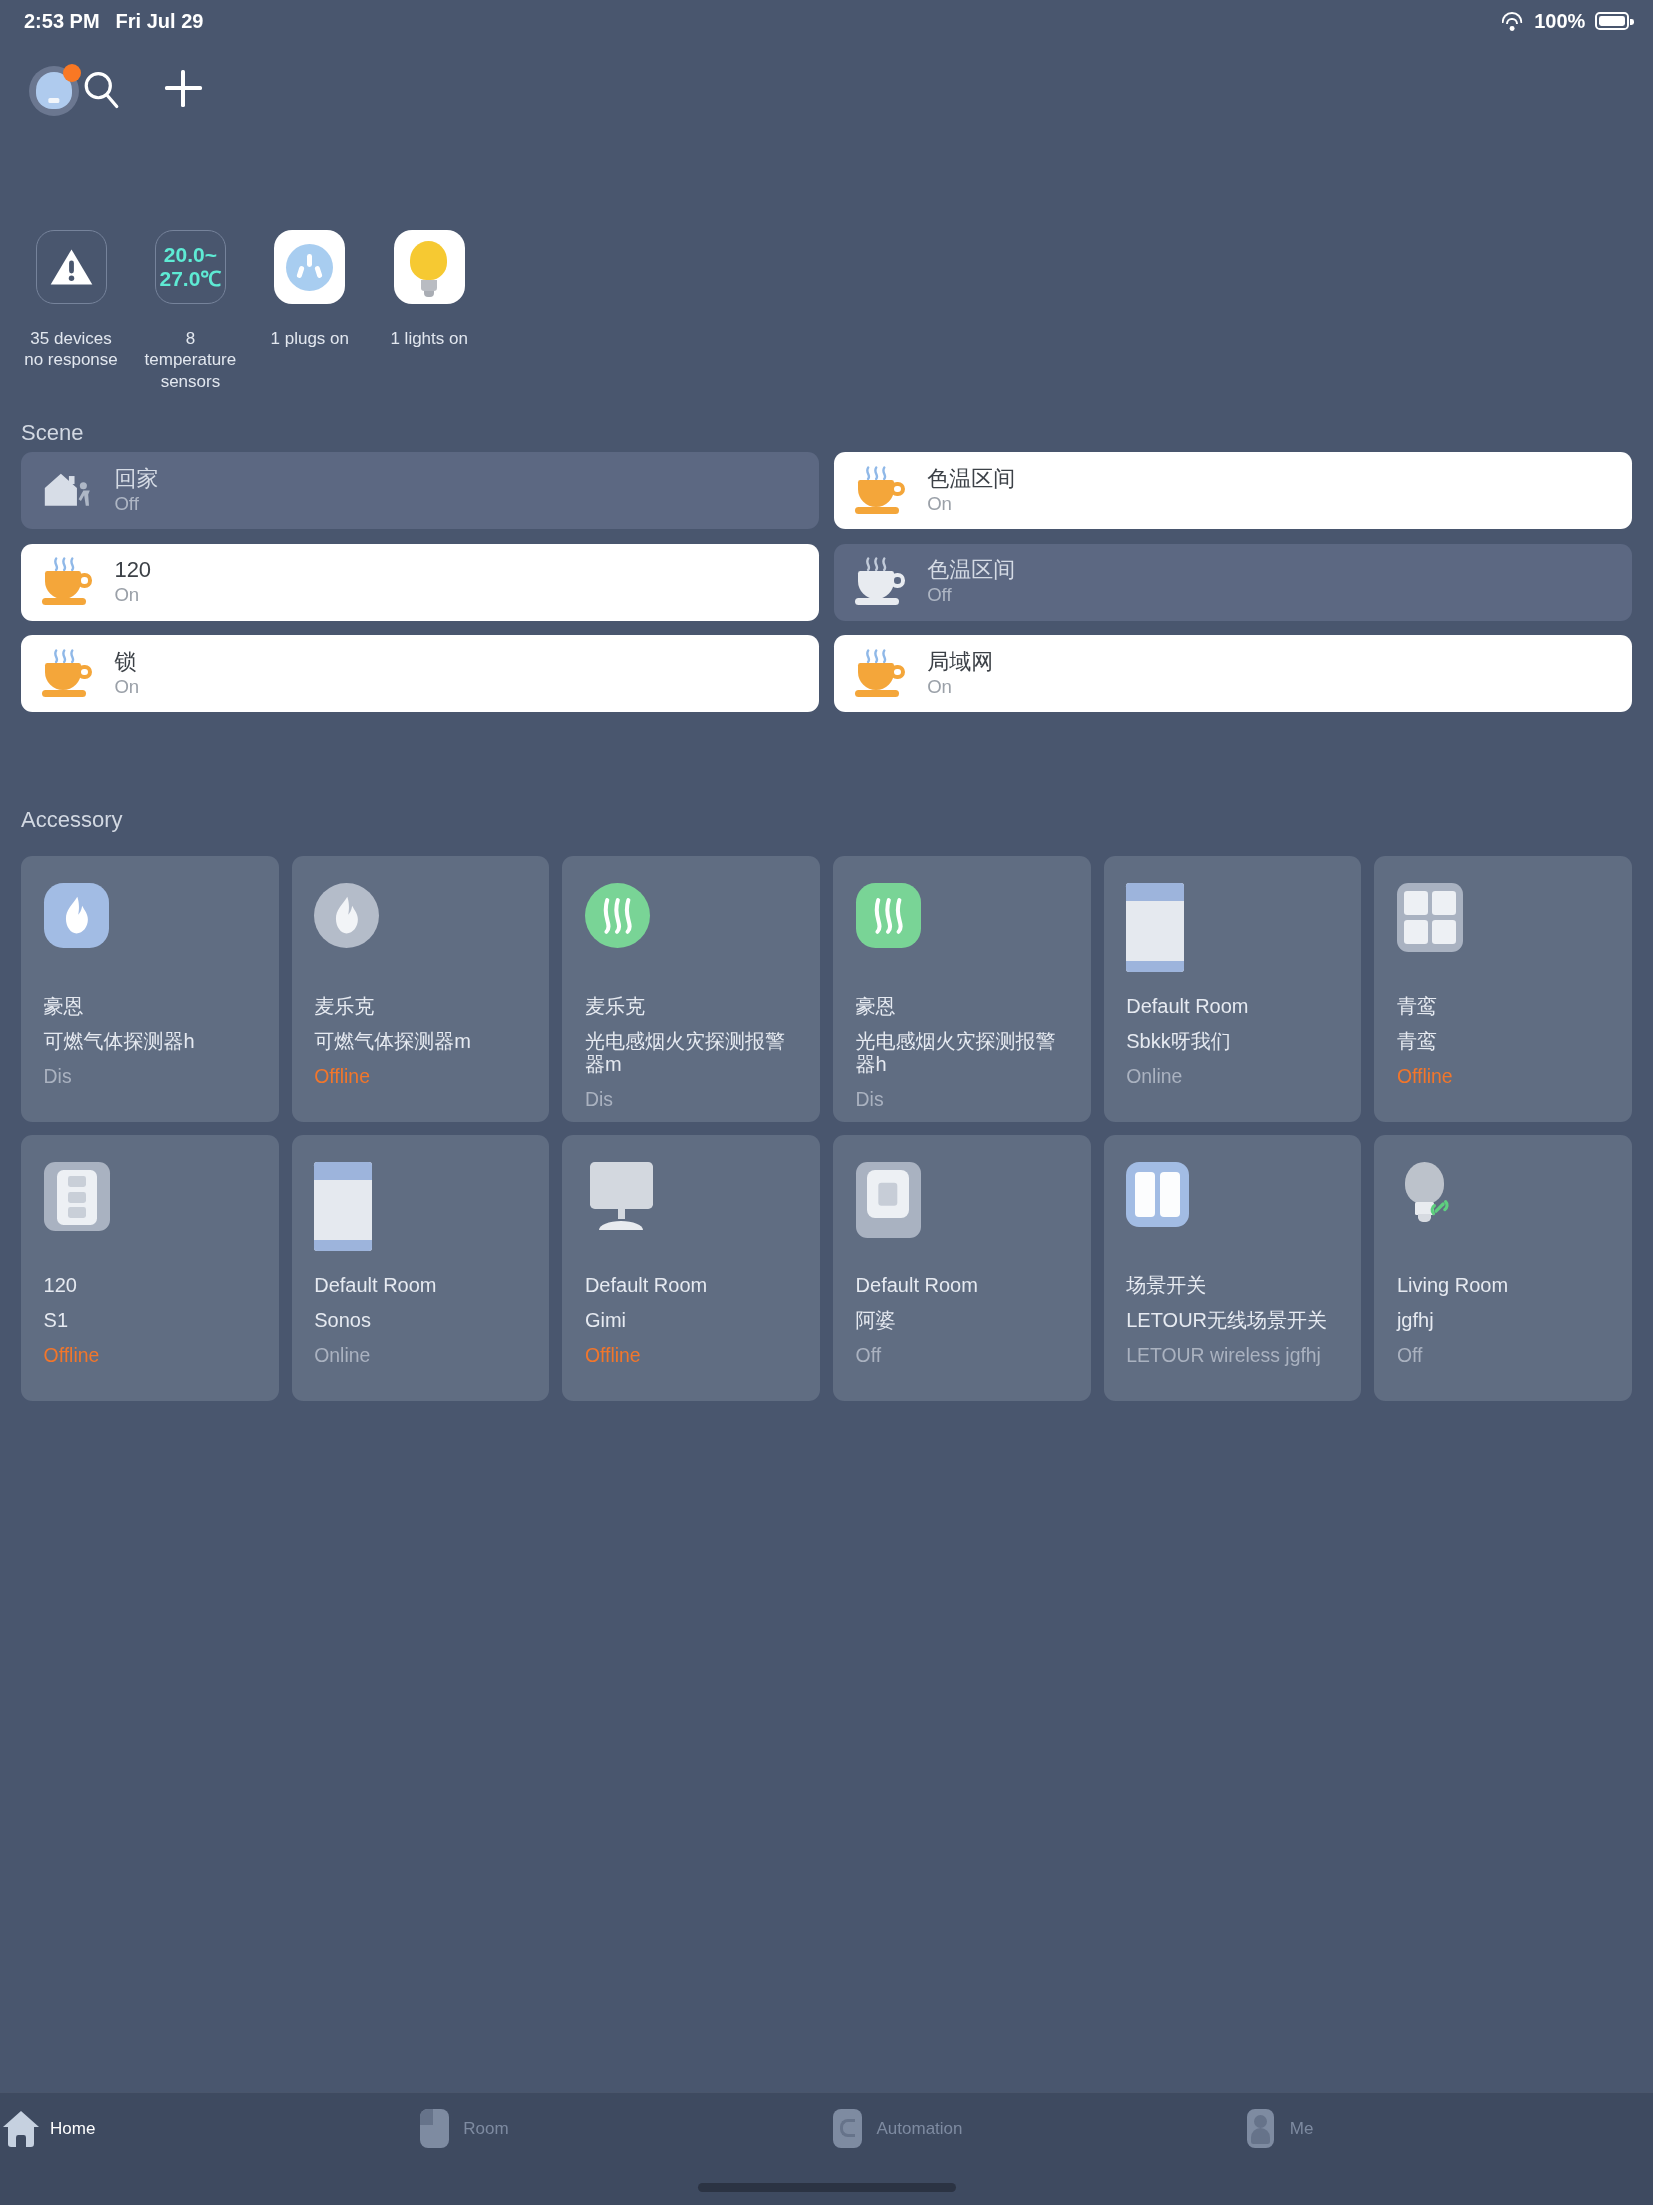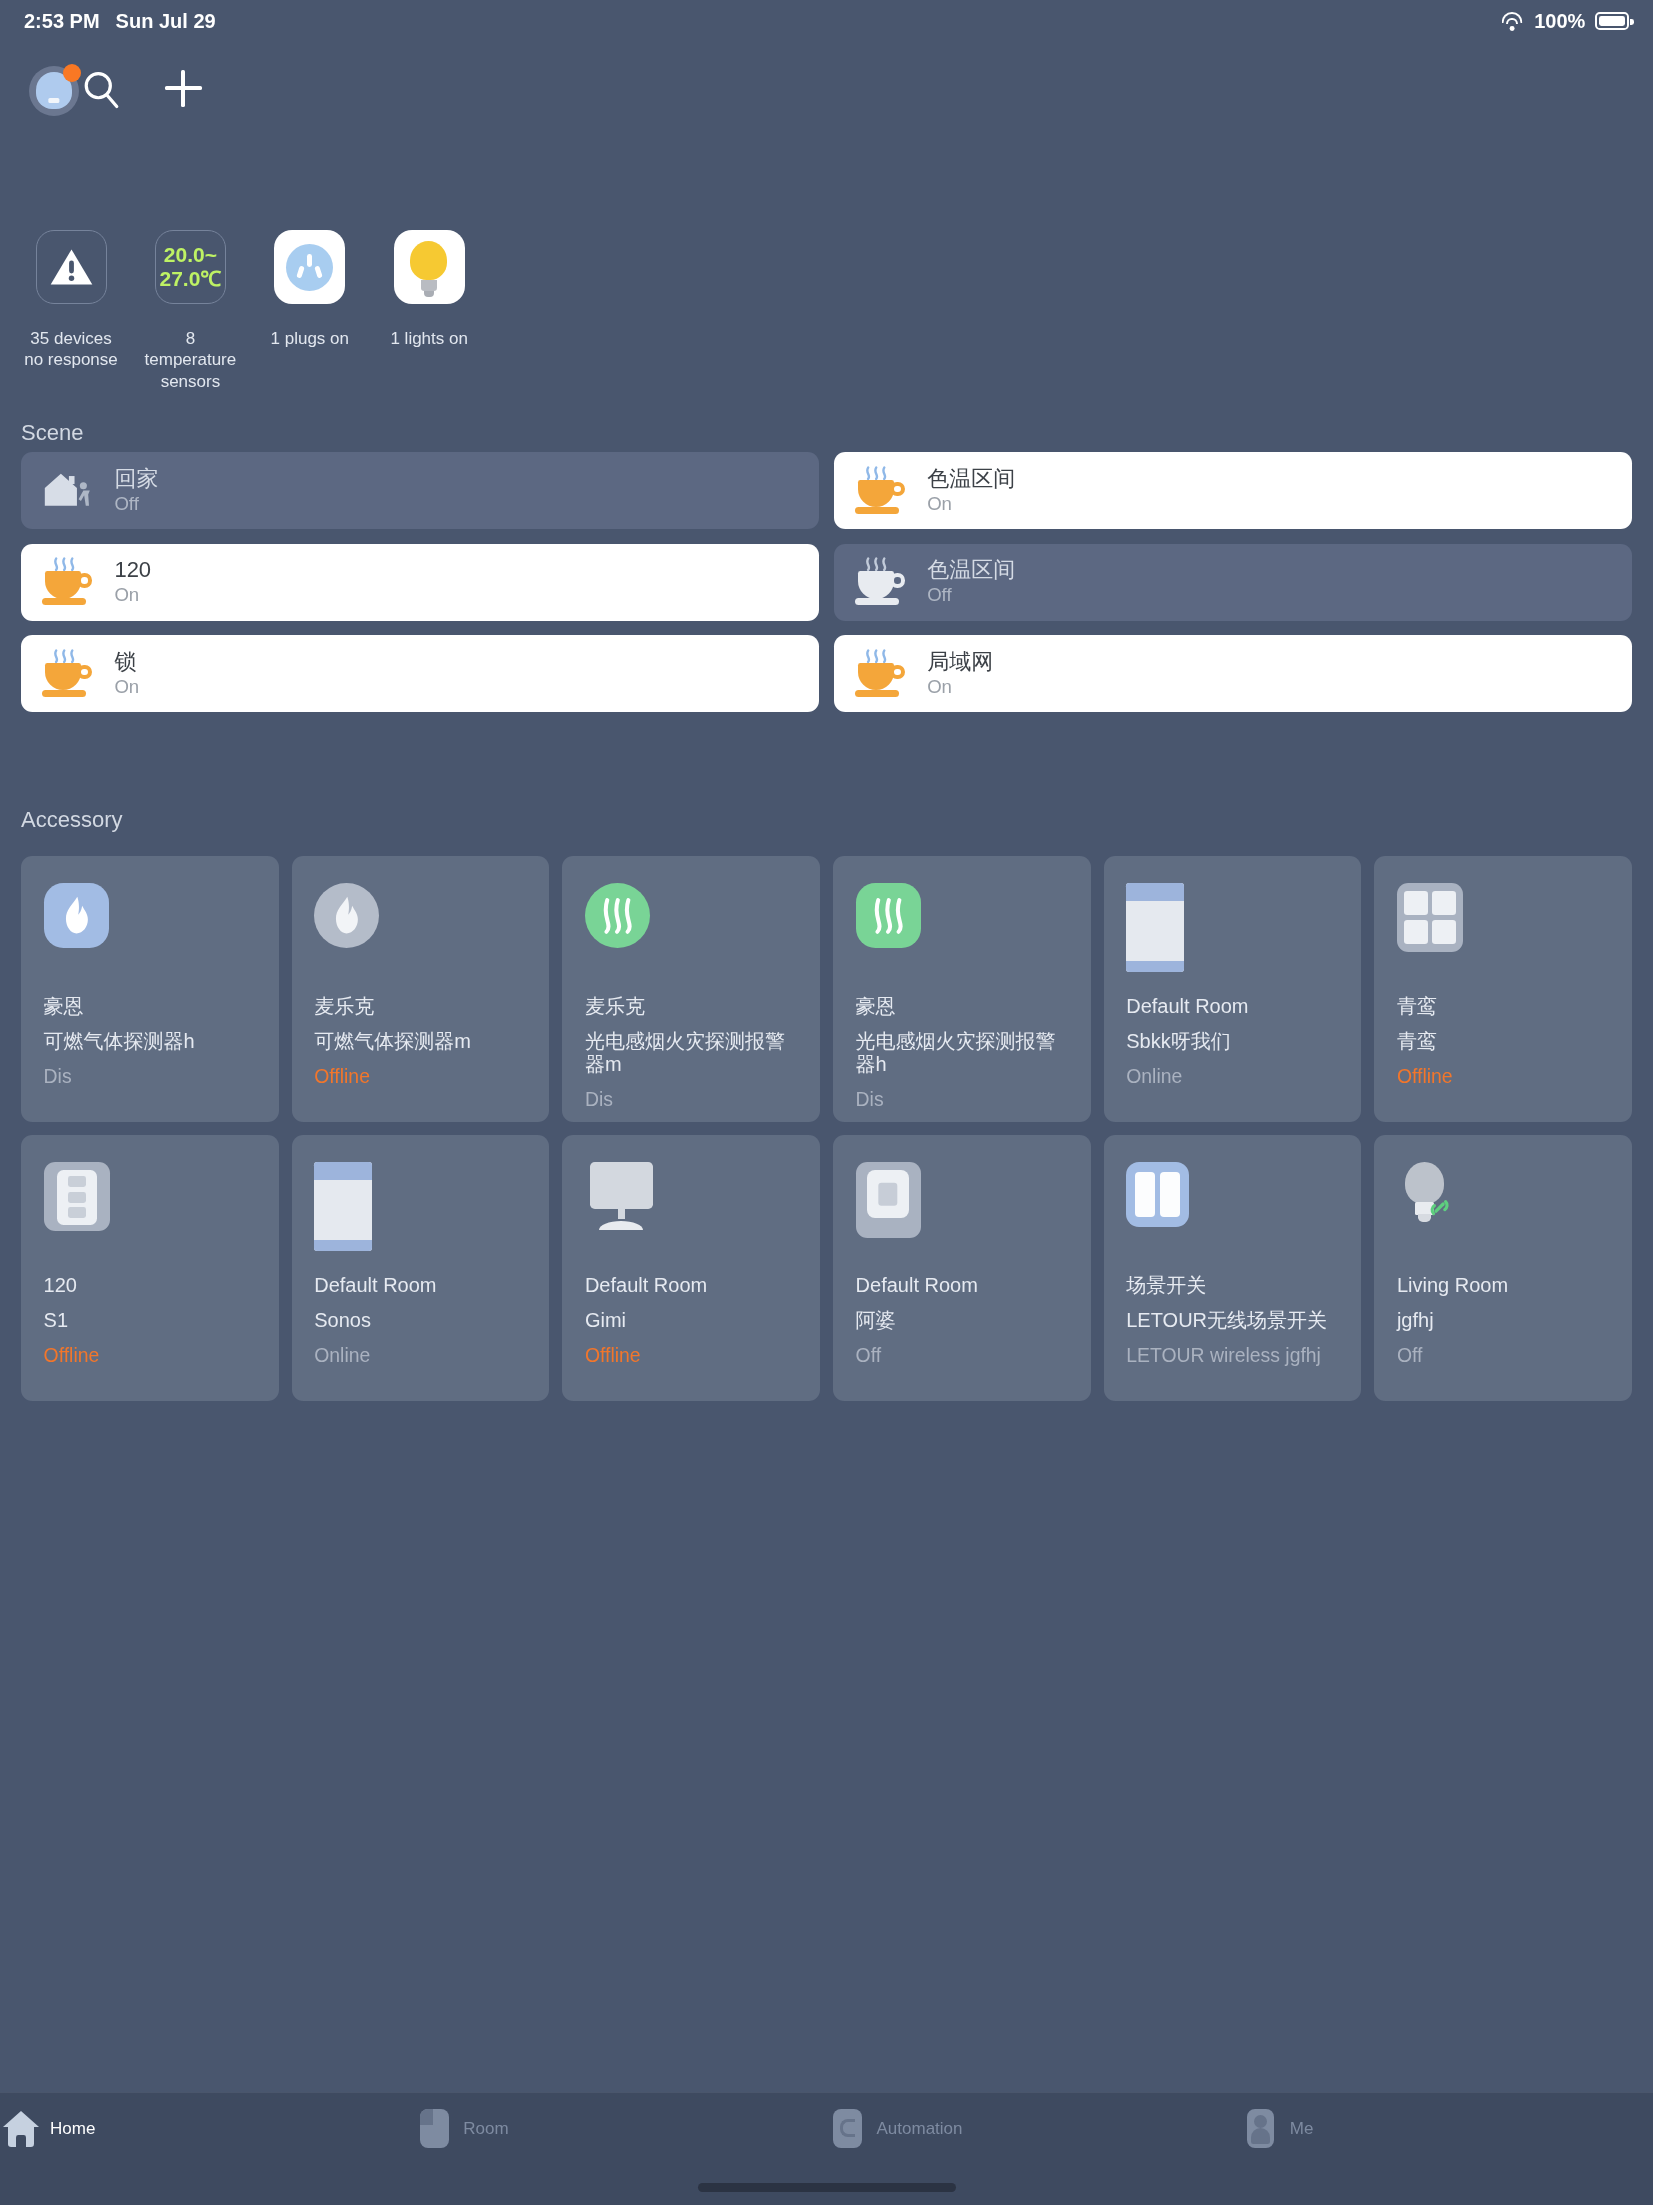--- a/index.html
+++ b/index.html
@@ -75,21 +75,21 @@
   .sum-box{
     width:71px; height:74px; border-radius:18px;
     display:flex; align-items:center; justify-content:center; overflow:hidden;
   }
   .sum-box.outline{ border:1.6px solid #76839B; background:transparent; }
   .sum-box.white{ background:#FFFFFF; }
   .sum-label{
     margin-top:24px; font-size:17px; line-height:1.25; color:#E2E7EF;
     text-align:center; font-weight:400;
   }
-  .temp-text{ color:#bef264; font-size:21px; font-weight:700; text-align:center; line-height:1.12; }
+  .temp-text{ color:#5eead4; font-size:21px; font-weight:700; text-align:center; line-height:1.12; }
 
   .warn-tri{ width:45px; height:40px; position:relative; }
   .plug-ico{ width:47px; height:47px; border-radius:50%; background:#A8CDF0; position:relative; }
   .plug-ico i{ position:absolute; background:#FFFFFF; border-radius:2.4px; }
   .plug-ico i.p1{ width:4.8px; height:13px; left:50%; margin-left:-2.4px; top:10.5px; }
   .plug-ico i.p2{ width:4.8px; height:12px; left:12px; top:22.6px; transform:rotate(18deg); }
   .plug-ico i.p3{ width:4.8px; height:12px; right:12px; top:22.6px; transform:rotate(-18deg); }
   .bulb-ico{ width:39px; height:52px; position:relative; }
   .bulb-ico .glass{ width:37px; height:39px; border-radius:50% 50% 45% 45%; background:#F6C932; }
   .bulb-ico .base{ width:16px; height:11.3px; background:#B9BCC2; margin:0 auto; border-radius:0 0 3.2px 3.2px; }
@@ -230,21 +230,21 @@
   }
 </style>
 </head>
 <body>
 
 <div class="screen">
 
   <div class="statusbar">
     <div class="sb-left">
       <span>2:53 PM</span>
-      <span>Sun Jul 29</span>
+      <span>Fri Jul 29</span>
     </div>
     <div class="sb-right">
       <span class="wifi-ico">
         <i></i>
           <i></i>
           <span class="wifi-dot"></span>
       </span>
       <span>100%</span>
       <span class="batt">
           <i></i>

